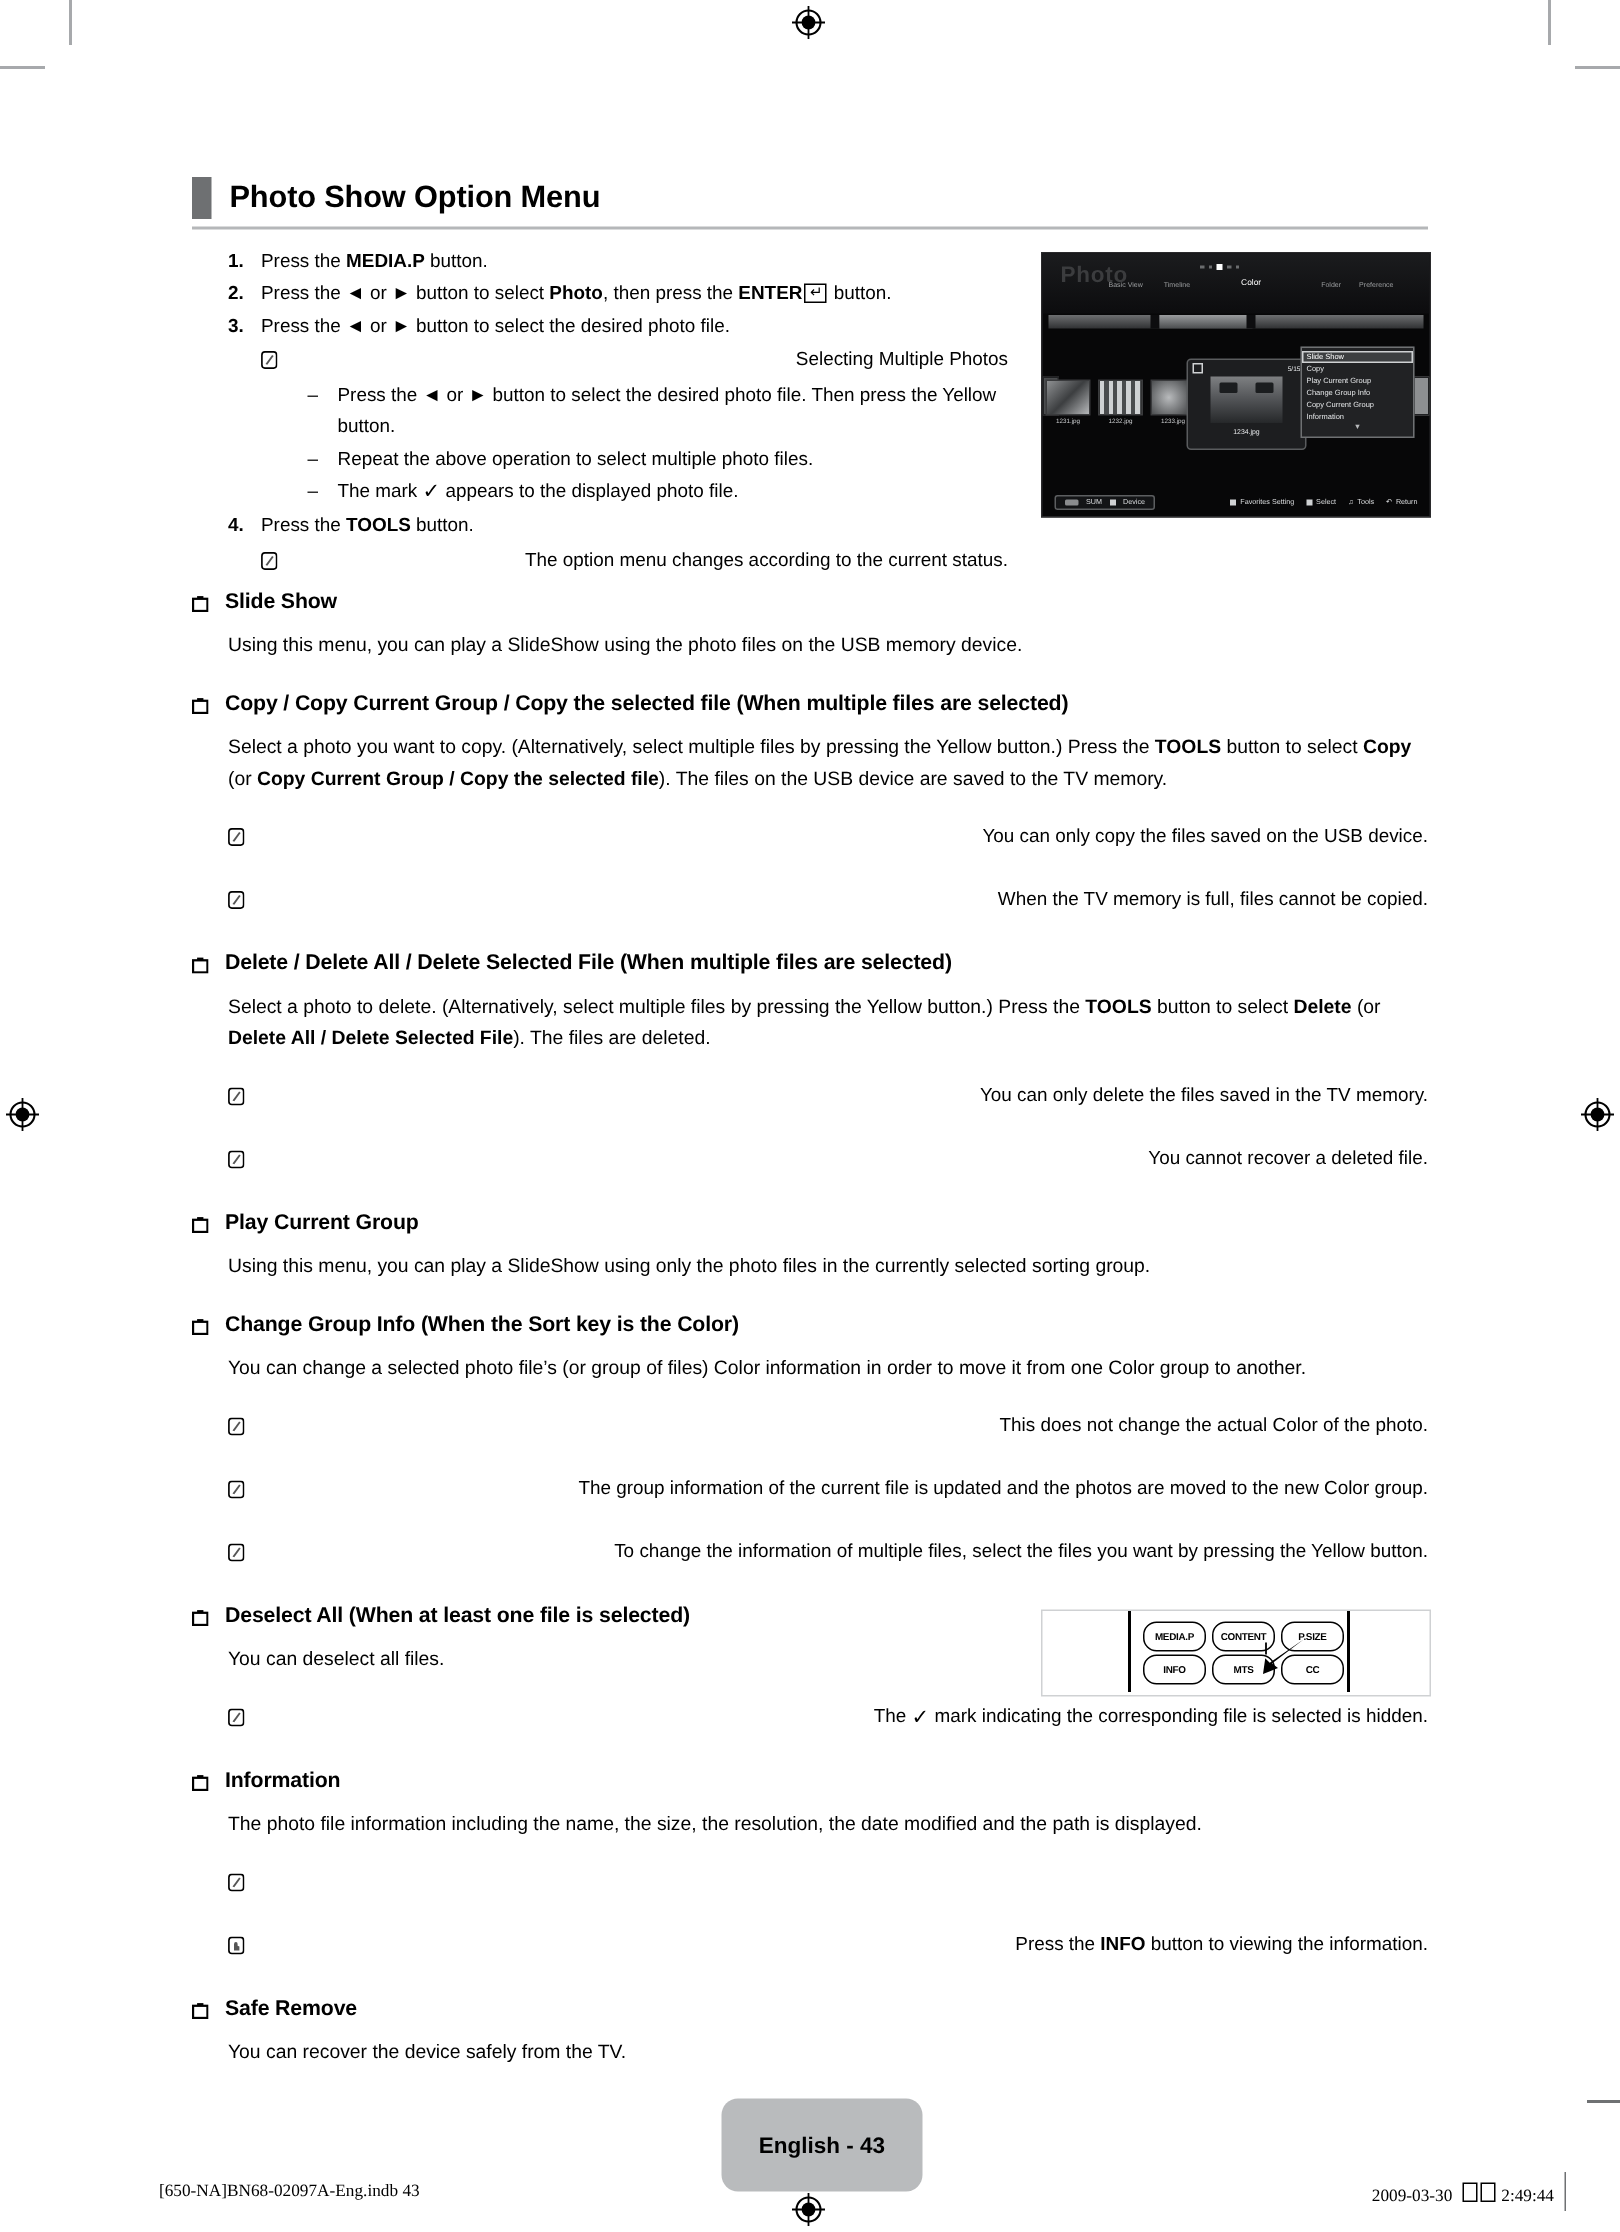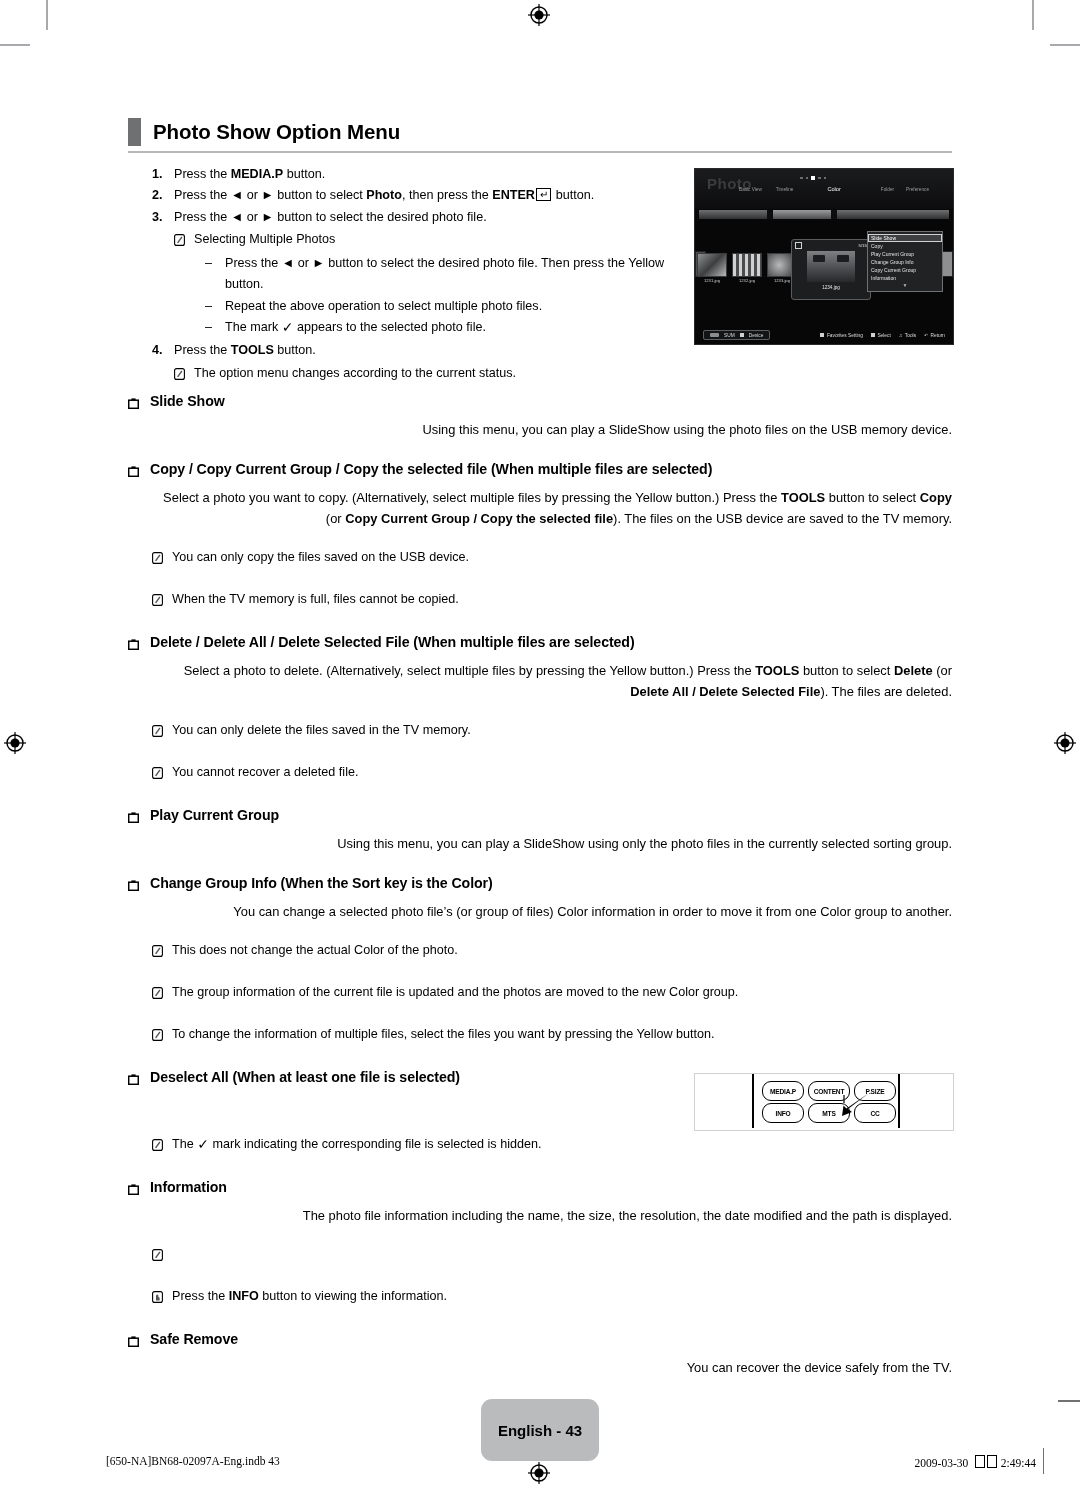--- a/index.html
+++ b/index.html
@@ -86,21 +86,21 @@
   }
   .step-body { flex: 1 1 auto; }
 
   .note-line {
     display: flex;
     align-items: flex-start;
     margin-left: 22px;
     margin-top: 1px;
   }
   .note-ico { flex: 0 0 auto; margin-right: 9px; margin-top: 3px; }
-  .note-txt { flex: 1 1 auto; }
+  .note-txt { flex: 1 1 auto; text-align: right; }
 
   .dash-line {
     display: flex;
     align-items: flex-start;
     margin-left: 53px;
   }
   .dash-mark {
     flex: 0 0 auto;
     width: 20px;
     font-size: 12.6px;
@@ -125,21 +125,21 @@
     position: absolute;
     left: 128px;
     top: 392px;
     width: 824px;
   }
   .para {
     margin-left: 24px;
     font-size: 12.9px;
     line-height: 21px;
     margin-top: 6px;
-    text-align: right;
+    text-align: left;
   }
   .note {
     display: flex;
     align-items: flex-start;
     margin-left: 24px;
     font-size: 12.6px;
     line-height: 21px;
     margin-top: 18px;
   }
   .note .note-ico { margin-top: 3px; }
@@ -358,21 +358,21 @@
     position: absolute;
     left: 84px; top: 18px;
     width: 34px; height: 26px;
   }
 
   
   .page-badge {
     position: absolute;
     left: 481px;
     top: 1399px;
-    width: 118px;
+    width: 134px;
     height: 62px;
     background: #b9bbbd;
     border-radius: 11px;
     display: flex;
     align-items: center;
     justify-content: center;
     font-size: 15px;
     font-weight: bold;
     color: #000;
   }
@@ -509,21 +509,21 @@
     <div class="dash-line">
       <span class="dash-mark">–</span>
       <span class="dash-txt">Press the ◄ or ► button to select the desired photo file. Then press the Yellow button.</span>
     </div>
     <div class="dash-line">
       <span class="dash-mark">–</span>
       <span class="dash-txt">Repeat the above operation to select multiple photo files.</span>
     </div>
     <div class="dash-line">
       <span class="dash-mark">–</span>
-      <span class="dash-txt"><span>The mark </span><span class="check-glyph">✓</span><span> appears to the selected photo file.</span></span>
+      <span class="dash-txt"><span>The mark </span><span class="check-glyph">✓</span><span> appears to the displayed photo file.</span></span>
     </div>
 
     <div class="step" style="margin-top:2px;">
       <div class="step-num">4.</div>
       <div class="step-body"><span>Press the </span><b>TOOLS</b><span> button.</span></div>
     </div>
 
     <div class="note-line">
       <span class="note-ico">
         <svg width="11" height="12" viewBox="0 0 11 12">

